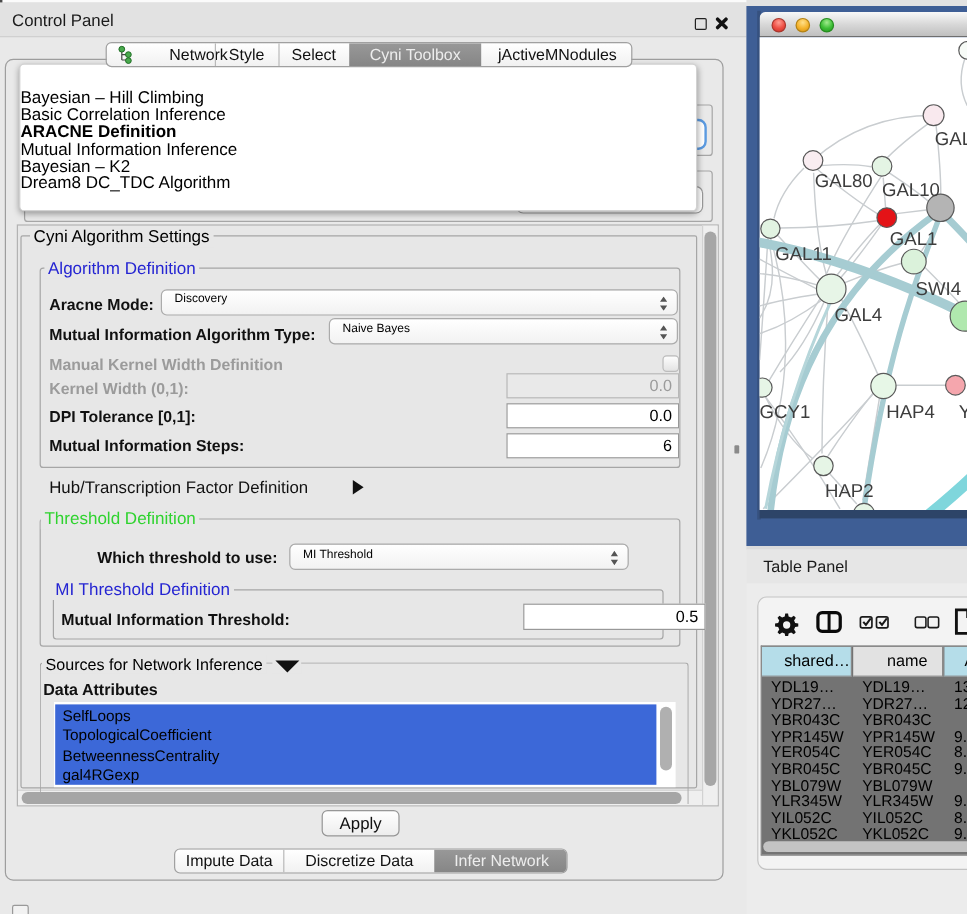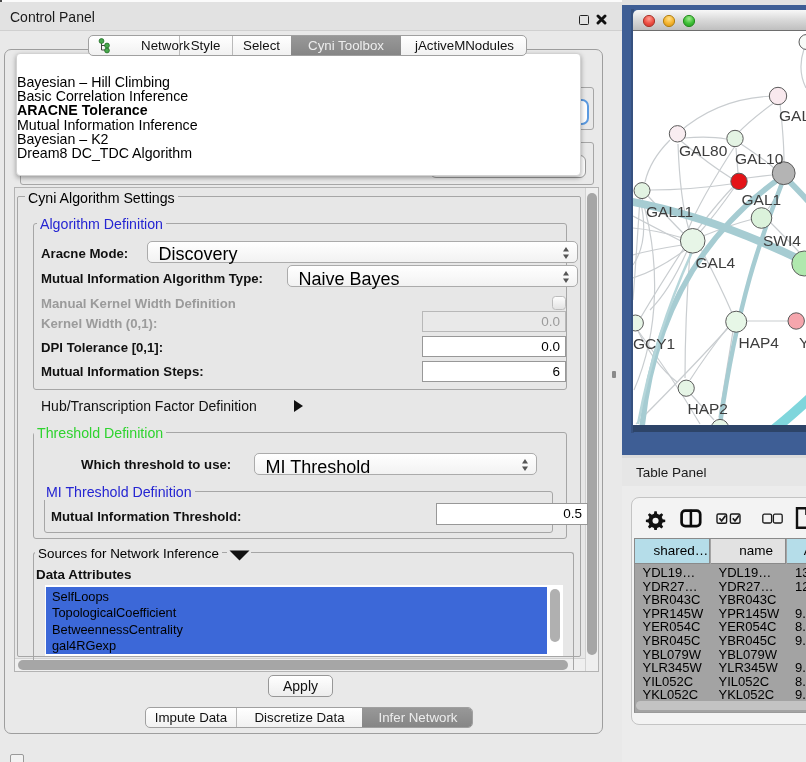--- a/index.html
+++ b/index.html
@@ -5,21 +5,21 @@
 * { margin:0; padding:0; box-sizing:border-box; }
 html,body { width:806px; height:762px; overflow:hidden; background:#e9e9e9;
   font-family:"Liberation Sans", sans-serif; }
 .abs { position:absolute; }
 .b { font-weight:bold; }
 .lbl { position:absolute; font-size:13.2px; font-weight:bold; color:#111; white-space:nowrap; }
 .glbl { position:absolute; font-size:13.2px; font-weight:bold; color:#9b9b9b; white-space:nowrap; }
 .field { position:absolute; border:1px solid #989898; background:#fff; font-size:13.5px;
   text-align:right; padding-right:5px; color:#000; }
 .combo { position:absolute; border:1px solid #ababab; border-radius:5px;
-  background:linear-gradient(#ffffff,#f2f2f2); font-size:18px; color:#000;margin-left:13px; }
+  background:linear-gradient(#ffffff,#f2f2f2); font-size:10px; color:#000; }
 .combo .ct { position:absolute; left:10.5px; top:2.5px; white-space:nowrap; }
 .grp { position:absolute; border:1px solid #a6a6a6; border-radius:3px; }
 .gt { position:absolute; font-size:14.2px; white-space:nowrap; background:#e9e9e9; padding:0 3px;text-align:center; }
 .seg { position:absolute; background:linear-gradient(#ffffff,#f1f1f1); border:1px solid #a0a0a0;
   border-radius:5px; overflow:hidden; }
 .seg .s { position:absolute; top:0; bottom:0; font-size:13.3px; color:#111;
   display:flex; align-items:center; justify-content:center; }
 .seg .sep { position:absolute; top:0; bottom:0; width:1px; background:#b9b9b9; }
 .seg .on { background:linear-gradient(#989898,#868686); color:#ededed; }
 </style>
@@ -124,21 +124,21 @@
 </div>
 
 <div class="abs" style="left:10px;top:754px;width:14px;height:12px;border:1px solid #999;background:#f2f2f2;border-radius:2px"></div>
 
 <div class="abs" style="left:430px;top:99px;width:159px;height:26px;border:2.5px solid #5b9ae0;border-radius:7px;background:#fff"></div>
 <div class="abs" style="left:20px;top:87px;width:574px;height:43px;border:1px solid #a6a6a6;border-radius:3px"></div>
 <div class="abs" style="left:20px;top:142px;width:574px;height:43px;border:1px solid #a6a6a6;border-radius:3px"></div>
 <div class="abs" style="left:430px;top:155px;width:156px;height:23px;border:1px solid #9a9a9a;border-radius:6px;background:#fff"></div>
 
 <div class="abs" style="left:16px;top:53px;width:565px;height:123px;background:#fff;border:1px solid #d2d2d2;border-radius:4px;box-shadow:0 2px 5px rgba(0,0,0,0.35)">
-  <div style="position:absolute;left:0px;top:21px;font-size:14.2px;color:#000;line-height:14.2px">Bayesian – Hill Climbing<br>Basic Correlation Inference<br><span class="b">ARACNE Tolerance</span><br>Mutual Information Inference<br>Bayesian – K2<br>Dream8 DC_TDC Algorithm</div>
+  <div style="position:absolute;left:0px;top:21px;font-size:14.2px;color:#000;line-height:14.2px">Bayesian – Hill Climbing<br>Basic Correlation Inference<br><span class="b">ARACNE Definition</span><br>Mutual Information Inference<br>Bayesian – K2<br>Dream8 DC_TDC Algorithm</div>
 </div>
 
 <div class="seg" style="left:88px;top:35px;width:439px;height:21px">
   <div class="s" style="left:16px;width:90px;padding-left:31px">Network</div>
   <div class="sep" style="left:90px"></div>
   <div class="s" style="left:90px;width:53px">Style</div>
   <div class="sep" style="left:143px"></div>
   <div class="s" style="left:143px;width:59px">Select</div>
   <div class="s on" style="left:202px;width:110px">Cyni Toolbox</div>
   <div class="s" style="left:312px;width:127px">jActiveMNodules</div>
@@ -281,21 +281,21 @@
     <path d="M87.8,12.2 l2.2,2.6 4,-5.4" stroke-width="1.7"></path>
     <rect x="117.8" y="8.2" width="8.8" height="8.8" rx="1.5" stroke-width="1.3"></rect>
     <rect x="128.4" y="8.2" width="8.8" height="8.8" rx="1.5" stroke-width="1.3"></rect>
   </g>
   <g>
     <path d="M152,2.2 h9 l6,6 v13.6 h-15 z" fill="none" stroke="#111" stroke-width="2.4"></path>
     <path d="M161,2.2 v6 h6" fill="none" stroke="#111" stroke-width="1.6"></path>
   </g>
 </svg>
 
-<div class="abs" style="left:633.5px;top:538px;width:172.5px;height:175px;background:#a3a3a3;border-left:1px solid #8a8a8a;border-top:1px solid #8a8a8a;border-bottom:1px solid #9a9a9a;overflow:hidden">
+<div class="abs" style="left:633.5px;top:538px;width:172.5px;height:175px;background:#737373;border-left:1px solid #8a8a8a;border-top:1px solid #8a8a8a;border-bottom:1px solid #9a9a9a;overflow:hidden">
   <div style="position:absolute;left:0;top:0;height:24.5px;width:75.8px;background:#b5dde9;border-right:1px solid #8a8a8a;border-bottom:1px solid #8a8a8a;font-size:13.5px;text-align:center;line-height:24px;padding-left:18px">shared…</div>
   <div style="position:absolute;left:76.8px;top:0;height:24.5px;width:74.5px;background:#e2e2e2;border-right:1px solid #8a8a8a;border-bottom:1px solid #8a8a8a;font-size:13.5px;text-align:center;line-height:24px;padding-left:16px">name</div>
   <div style="position:absolute;left:152.3px;top:0;height:24.5px;width:21px;background:#b5dde9;border-bottom:1px solid #8a8a8a;font-size:13.5px;line-height:24px;padding-left:17px">A</div>
   <div style="position:absolute;left:8px;top:27px;font-size:13px;color:#000;line-height:13.6px">YDL19…<br>YDR27…<br>YBR043C<br>YPR145W<br>YER054C<br>YBR045C<br>YBL079W<br>YLR345W<br>YIL052C<br>YKL052C</div>
   <div style="position:absolute;left:84px;top:27px;font-size:13px;color:#000;line-height:13.6px">YDL19…<br>YDR27…<br>YBR043C<br>YPR145W<br>YER054C<br>YBR045C<br>YBL079W<br>YLR345W<br>YIL052C<br>YKL052C</div>
   <div style="position:absolute;left:160.5px;top:27px;font-size:13px;color:#000;line-height:13.6px">13<br>12<br><br>9.2<br>8.1<br>9.4<br><br>9.6<br>8.3<br>9.1</div>
 </div>
 <div class="abs" style="left:636px;top:700.5px;width:176px;height:9.5px;background:#c3c3c3;border-radius:5px"></div>
 
 <div class="abs" style="left:612px;top:371px;width:4px;height:7px;background:#8a8a8a;border-radius:1px"></div>

